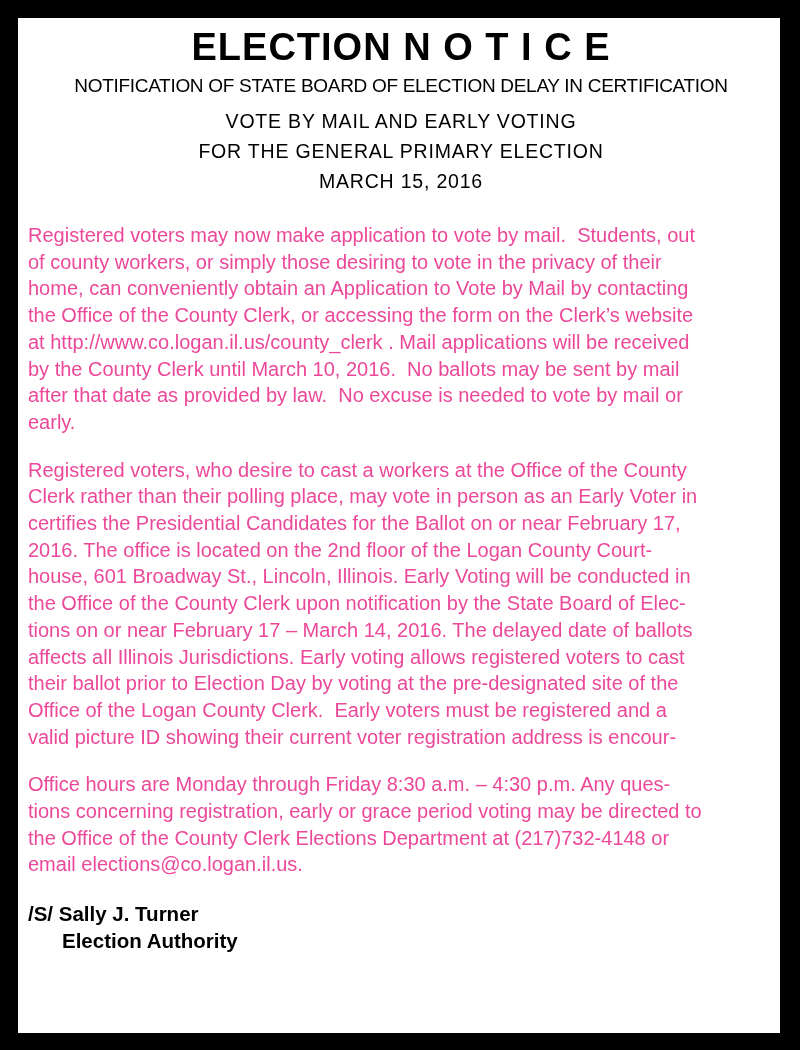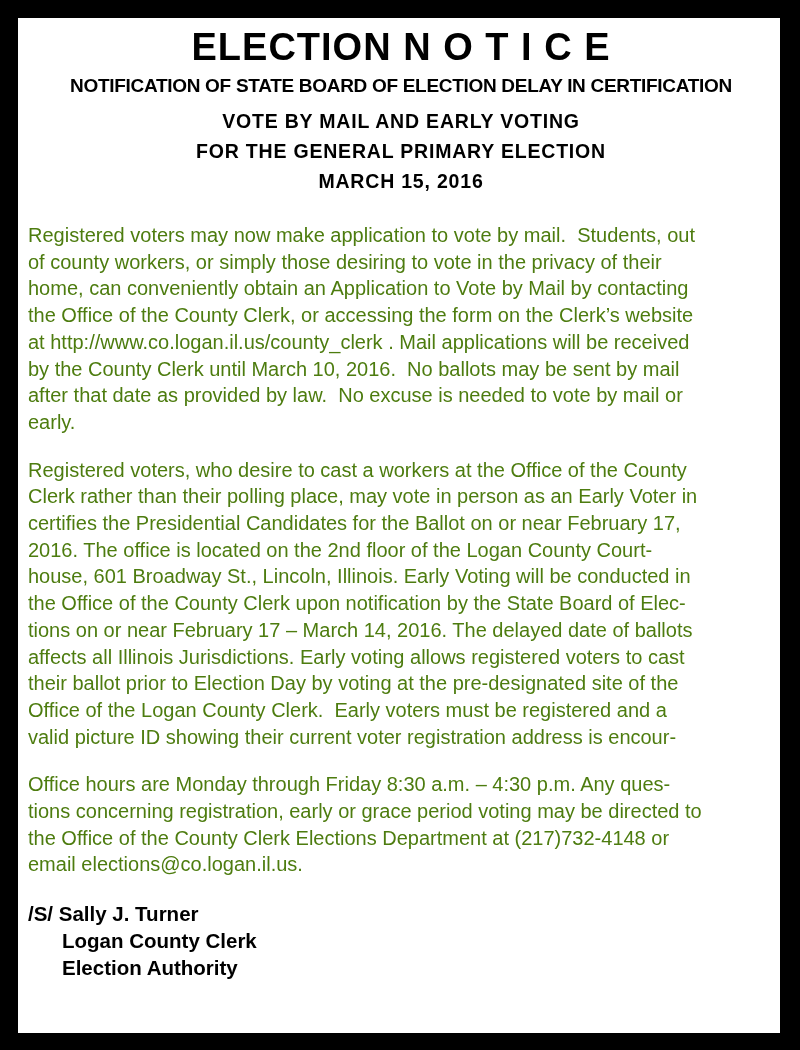--- a/index.html
+++ b/index.html
@@ -26,41 +26,41 @@
     font-size: 38px;
     line-height: 34px;
     font-weight: 700;
     letter-spacing: 1px;
     color: #000;
     margin-top: 6px;
     white-space: pre;
   }
   .subhead {
     text-align: center;
-    font-weight: 700;
+    font-weight: 400;
     color: #000;
     white-space: pre;
   }
   .subhead.tight {
     font-size: 19px;
     line-height: 20px;
     letter-spacing: -0.3px;
     margin-top: 12px;
   }
   .subhead.spaced {
     font-size: 19.5px;
     line-height: 20px;
     letter-spacing: 0.8px;
   }
   .subhead.first-spaced { margin-top: 15px; }
   .subhead.next-spaced  { margin-top: 10px; }
   .paragraph {
     font-size: 20px;
     line-height: 26.7px;
-    color: #4d7c0f;
+    color: #ec4899;
   }
   .paragraph .line { white-space: pre; }
   .para-1 { margin-top: 31px; }
   .para-2 { margin-top: 21px; }
   .para-3 { margin-top: 21px; }
   .signature {
     margin-top: 22px;
     font-weight: 700;
     font-size: 20.5px;
     line-height: 27px;
@@ -112,18 +112,17 @@
 
     <div class="paragraph para-3">
         <div class="line">Office hours are Monday through Friday 8:30 a.m. – 4:30 p.m. Any ques-</div>
         <div class="line">tions concerning registration, early or grace period voting may be directed to</div>
         <div class="line">the Office of the County Clerk Elections Department at (217)732-4148 or</div>
         <div class="line">email elections@co.logan.il.us.</div>
       </div>
 
     <div class="signature">
       <div class="sig-line">/S/ Sally J. Turner</div>
-      <div class="sig-line indented">Logan County Clerk</div>
       <div class="sig-line indented">Election Authority</div>
     </div>
 
   </div>
 </div>
 
 </body></html>

